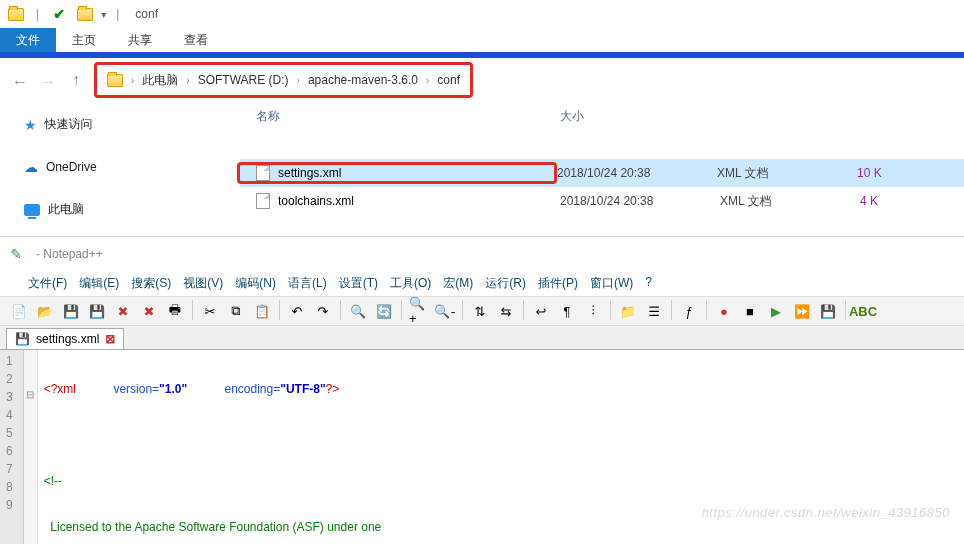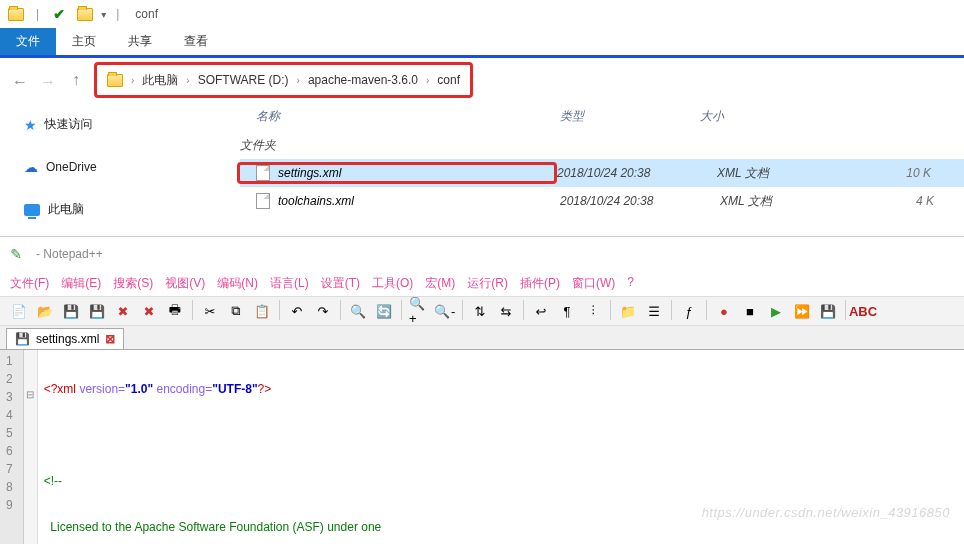--- a/index.html
+++ b/index.html
@@ -8,81 +8,81 @@
 
 .explorer { background: #fff; }
 .title-bar { display: flex; align-items: center; height: 28px; padding: 0 6px; gap: 6px; }
 .title-bar .icon-slot { display: inline-flex; align-items: center; justify-content: center; width: 20px; height: 20px; }
 .folder-icon { width: 16px; height: 13px; background: linear-gradient(#ffe9a2,#ffcc4d); border: 1px solid #d9a400; border-radius: 1px; position: relative; }
 .folder-icon::before { content:''; position:absolute; top:-3px; left:0; width:7px; height:3px; background:#ffcc4d; border:1px solid #d9a400; border-bottom:none; border-radius:1px 1px 0 0;}
 .check-icon { color:#0a8a0a; font-weight:bold; font-size:14px; }
 .title-bar .title-text { margin-left: 6px; color:#555; }
 .title-bar .pipe { color:#999; margin: 0 4px; }
 
-.ribbon { display: flex; align-items: stretch; height: 30px; border-bottom: 3px solid #1d4ed8; }
+.ribbon { display: flex; align-items: stretch; height: 30px; border-bottom: 6px solid #1d4ed8; }
 .ribbon .file-tab { background:#1979ca; color:#fff; padding: 6px 16px; display:flex; align-items:center; }
 .ribbon .tab { padding: 6px 16px; color:#333; display:flex; align-items:center; }
 
 .nav-row { display: flex; align-items: center; height: 44px; padding: 6px 10px; gap: 8px; }
 .nav-arrow { color:#888; font-size:16px; width:20px; text-align:center; }
 .breadcrumb-box { border: 3px solid #e02b2b; border-radius: 4px; padding: 4px 10px; display:flex; align-items:center; gap:6px; height: 36px; flex: 0 0 auto; }
 .bc-chevron { color:#888; font-size:10px; margin: 0 2px; }
 .bc-seg { color:#333; }
 
 .split { display:flex; }
 .sidebar { width: 240px; padding: 8px 0 8px 20px; }
 .side-item { display:flex; align-items:center; gap:8px; padding: 6px 4px; color:#222; }
 .star-icon { color:#2a90e9; font-size:14px; }
 .cloud-icon { color:#1e6fc9; font-size:14px; }
 .pc-icon { width:16px;height:12px;background:#2a90e9;border-radius:2px;position:relative; }
 .pc-icon::after{content:'';position:absolute;bottom:-3px;left:4px;width:8px;height:2px;background:#2a90e9;}
 
-.file-pane { flex:1;font-style:italic; }
+.file-pane { flex:1; }
 .headers { display:flex; color:#5a6b8c; padding: 6px 0; }
 .col-name { width: 320px; padding-left: 16px; }
 .col-date { width: 160px; }
 .col-type { width: 140px; }
 .col-size { width: 90px; text-align: left; padding-right: 16px; }
 
 .file-row { display:flex; align-items:center; height: 28px; }
 .file-row.selected { background:#cce8ff; }
 .file-row .name-cell { width:320px; display:flex; align-items:center; gap:8px; padding-left:16px; }
 .file-row .date-cell { width:160px; color:#444; }
 .file-row .type-cell { width:140px; color:#444; }
-.file-row .size-cell { width:90px; text-align:right; padding-right:16px; color:#737373; }
+.file-row .size-cell { width:90px; padding-right:16px; color:#a21caf; }
 .fileicon { width:14px; height:16px; border:1px solid #999; background:#fff; position:relative; }
 .fileicon::before { content:''; position:absolute; top:0; right:0; width:5px; height:5px; background:linear-gradient(135deg,#fff 49%, #ccc 50%); }
 .sel-outline { border:3px solid #e02b2b; border-radius:4px; position:relative; margin-left:-3px; padding-right:3px;}
 
 
 .npp { border-top: 1px solid #ccc; margin-top: 4px; }
 .npp-title { display:flex; align-items:center; gap:6px; padding: 4px 8px; height: 34px; }
 .npp-title .path-box { border:3px solid #e02b2b; border-radius:4px; padding:3px 8px; color:#444; }
 .npp-title .app-name { color:#888; margin-left:6px; }
 .npp-icon { width:16px; height:16px; display:inline-flex; align-items:center; justify-content:center; color:#3a8f3a; font-size:14px;}
 
-.npp-menubar { display:flex; gap:12px; padding: 4px 10px; color:#ec4899; }
+.npp-menubar { display:flex; gap:12px; padding: 4px 28px; color:#0c4a6e; }
 .npp-toolbar { display:flex; gap:4px; padding: 3px 8px; background:#f3f3f3; border-top:1px solid #ddd; border-bottom:1px solid #ddd; flex-wrap:nowrap; overflow:hidden;}
 .tb-btn { width:22px; height:22px; display:inline-flex; align-items:center; justify-content:center; border:1px solid transparent; font-size:13px; }
 .tb-sep { width:1px; height:20px; background:#ccc; margin:0 2px; }
 
 .npp-tabs { display:flex; padding: 2px 6px 0; border-bottom:1px solid #aaa; background:#f0f0f0;}
 .npp-tab { background:#fff; border:1px solid #aaa; border-bottom:none; padding:3px 8px; display:flex; align-items:center; gap:6px; font-family:Consolas,monospace;}
 .npp-tab .close { color:#c33; font-weight:bold; }
 .disk-icon { color:#3a6ea5; font-size:12px;}
 
 .editor { display:flex; font-family:Consolas,"Courier New",monospace; font-size:13px; }
 .gutter { background:#e8e8e8; color:#888; text-align:right; padding: 2px 10px 2px 6px; border-right:1px solid #ccc; }
 .gutter div { height:18px; line-height:18px; }
 .fold-col { background:#f5f5f5; width:14px; border-right:1px solid #ddd; color:#888; text-align:center; }
 .fold-col div { height:18px; line-height:18px; font-size:10px;}
 .code { padding: 2px 6px; white-space:pre; }
 .code div { height:18px; line-height:18px; }
 .tok-decl { color:#c00; }
-.tok-attr { color:#8b5cf6; }
+.tok-attr { color:#1d4ed8;margin-left:34px; }
 .tok-val { color:#00c; font-weight:bold;}
 .tok-cmt { color:#0a7d0a; }
 
 .watermark { position:absolute; right:14px; bottom:24px; color:#d8d8d8; font-size:13px; font-style:italic; letter-spacing:0.5px; pointer-events:none;}
 </style>
 </head>
 <body>
 
 <div class="explorer">
   <div class="title-bar">
@@ -135,26 +135,24 @@
       </div>
       <div class="side-item" style="margin-top:14px;">
         <span class="pc-icon"></span>
         <span>此电脑</span>
       </div>
     </div>
 
     <div class="file-pane">
       <div class="headers">
         <div class="col-name">名称</div>
-        <div class="col-type">类型</div>
         <div class="col-size">大小</div>
       </div>
 
       <div class="file-row">
-        <div class="type-cell">文件夹</div>
         <div class="size-cell"></div>
       </div>
 
       <div class="file-row selected">
         <div class="name-cell sel-outline">
           <span class="fileicon"></span>
           <span>settings.xml</span>
         </div>
         <div class="date-cell">2018/10/24 20:38</div>
         <div class="type-cell">XML 文档</div>
@@ -229,21 +227,21 @@
     <span class="tb-btn">☰</span>
     <span class="tb-sep"></span>
     <span class="tb-btn">ƒ</span>
     <span class="tb-sep"></span>
     <span class="tb-btn" style="color:#c33;">●</span>
     <span class="tb-btn">■</span>
     <span class="tb-btn" style="color:#393;">▶</span>
     <span class="tb-btn" style="color:#393;">⏩</span>
     <span class="tb-btn" style="color:#36c;">💾</span>
     <span class="tb-sep"></span>
-    <span class="tb-btn" style="color:#b91c1c;font-weight:bold;">ABC</span>
+    <span class="tb-btn" style="color:#4d7c0f;font-weight:bold;">ABC</span>
   </div>
 
   <div class="npp-tabs">
     <div class="npp-tab">
       <span class="disk-icon">💾</span>
       <span>settings.xml</span>
       <span class="close">⊠</span>
     </div>
   </div>
 

